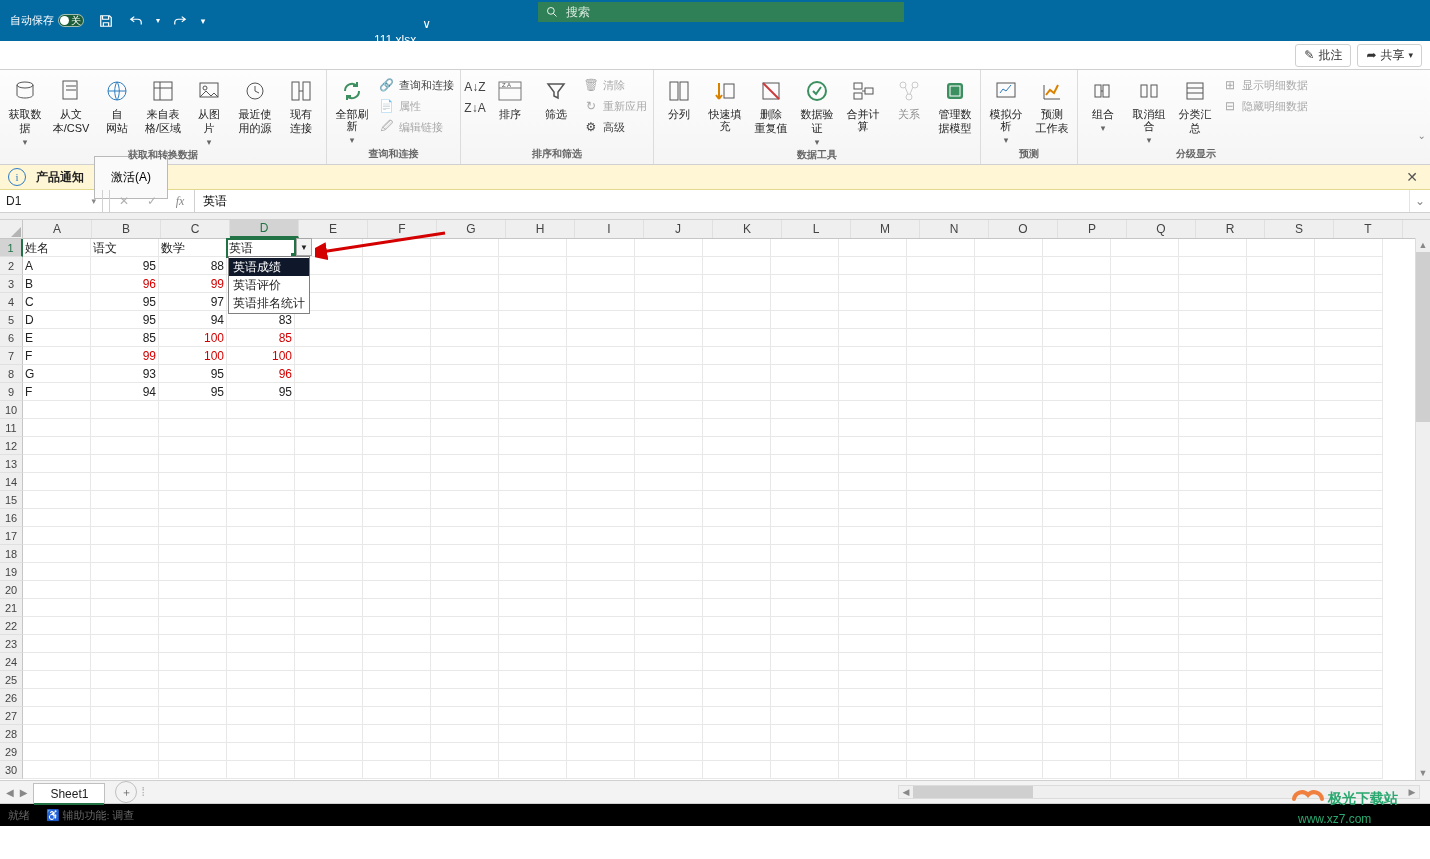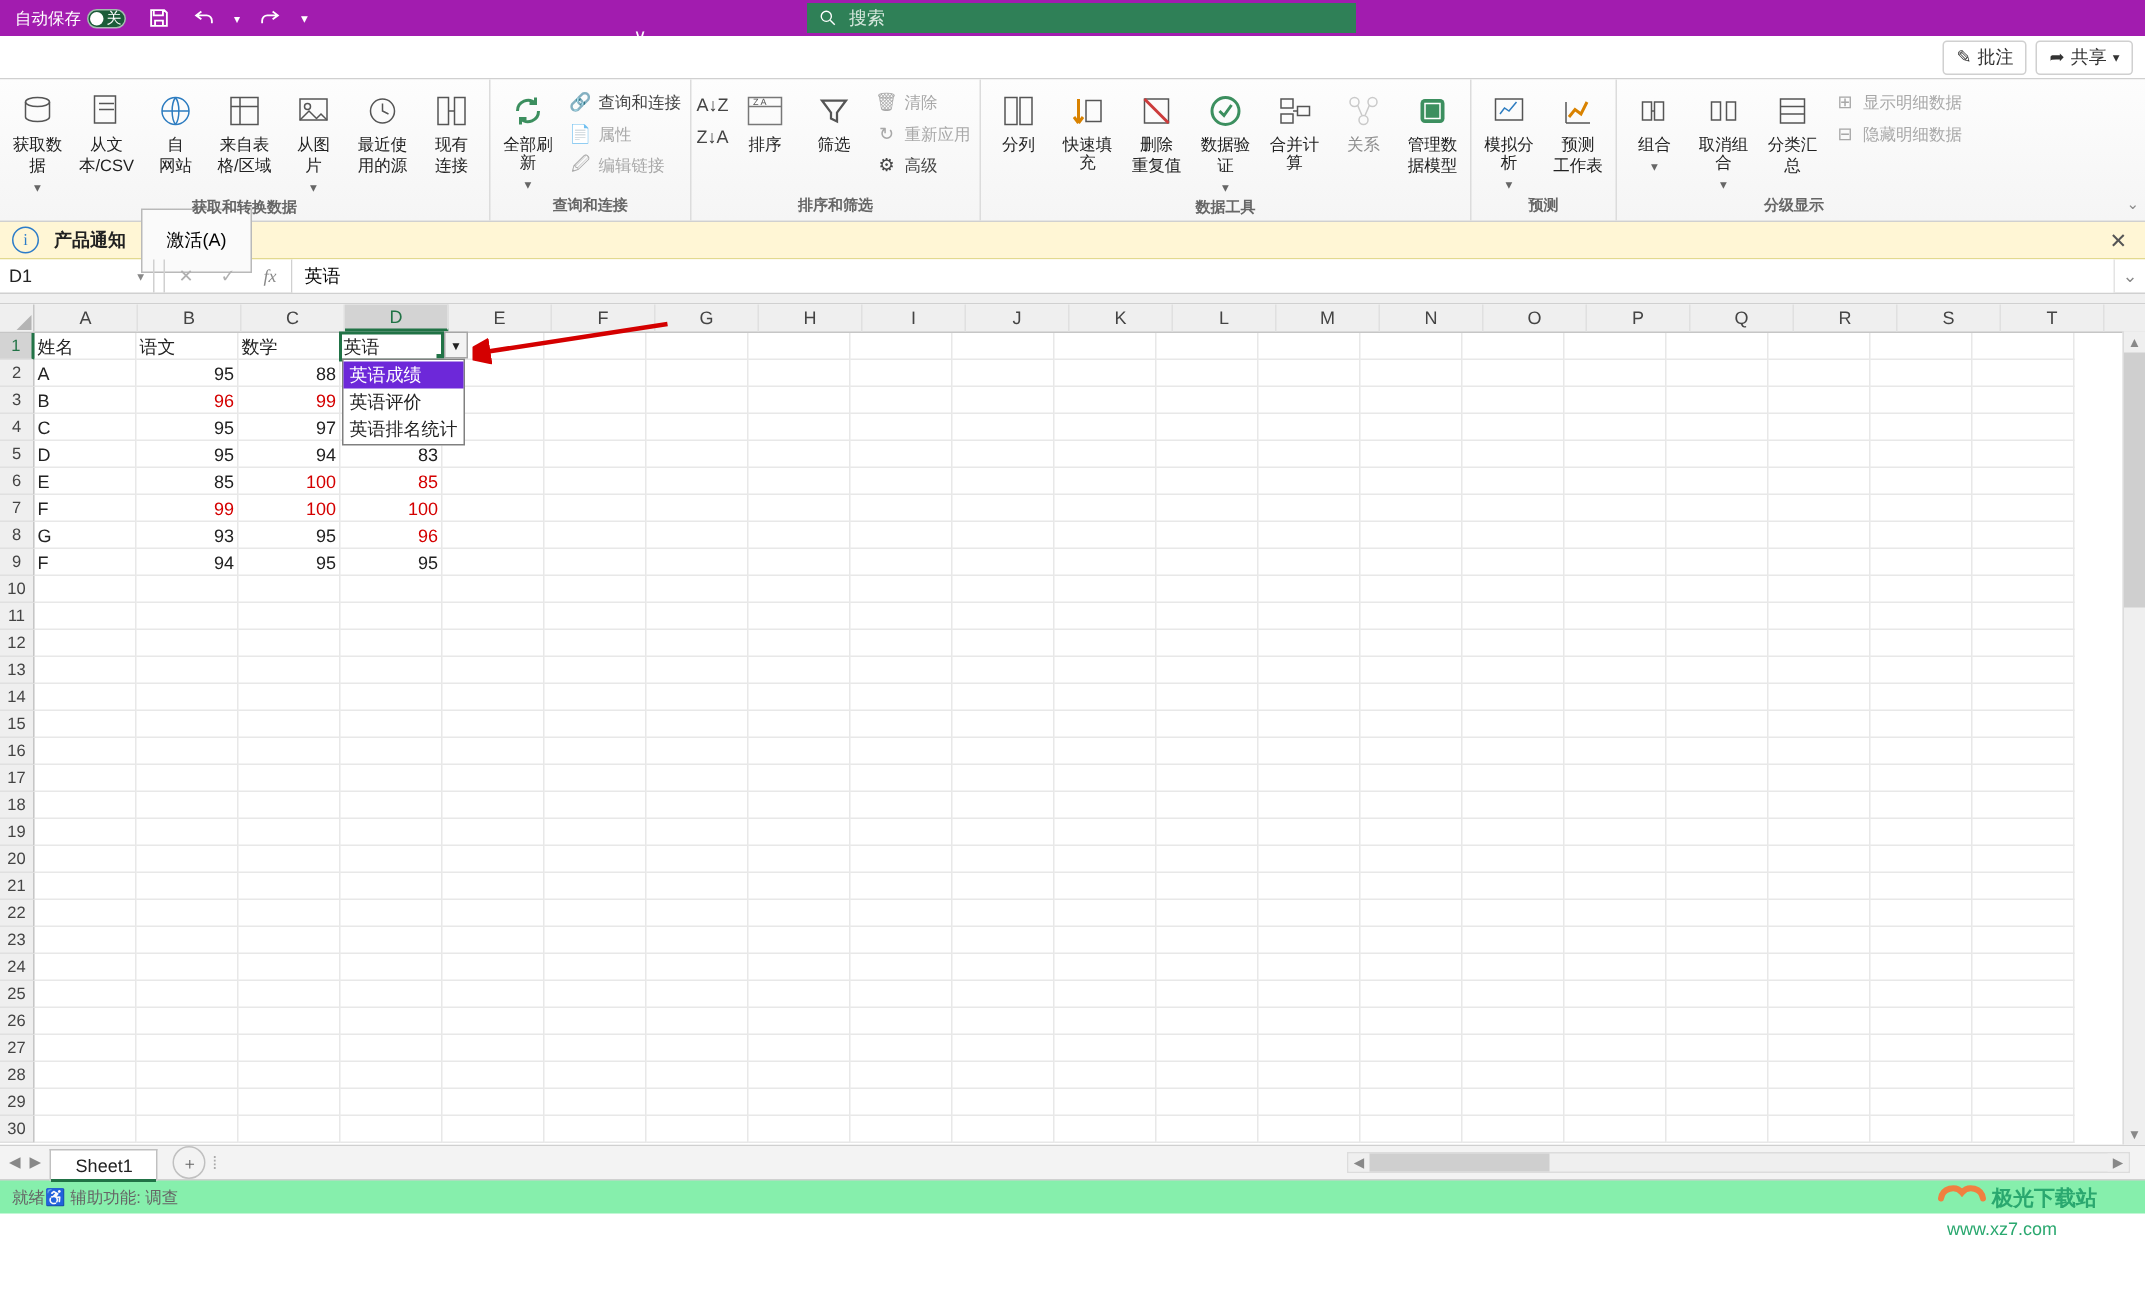--- a/index.html
+++ b/index.html
@@ -10,22 +10,22 @@
     color: #222;
     overflow: hidden;
     width: 1430px;
     height: 859px;
   }
 
   
   .titlebar {
     display: flex;
     align-items: stretch;
-    height: 24px;
-    background: #a21caf;
+    height: 41px;
+    background: #0369a1;
     color: #fff;
     position: relative;
   }
   .titlebar .left, .titlebar .right {
     display: flex; align-items: center;
   }
   .titlebar .left { padding: 0 4px; gap: 2px; }
   .title-section {
     position: absolute; left: 50%; transform: translateX(-50%);
     display: flex; align-items: center; gap: 6px;
@@ -373,21 +373,21 @@
   .dv-list {
     position:absolute;
     width:82px;
     background:#fff;
     border:1px solid #808080;
     box-sizing:border-box;
     z-index:7;
     padding:1px 0;
   }
   .dv-item { padding:2px 4px; font-size:12px; line-height:14px; }
-  .dv-item.sel { background:#6d28d9; color:#fff; }
+  .dv-item.sel { background:#0f172a; color:#fff; }
 
   
   .arrow-anno {
     position:absolute;
     z-index:8;
     pointer-events:none;
   }
 
   
   .sheet-tabs {
@@ -448,26 +448,28 @@
     background:#efefef;
     border-left:1px solid #dcdcdc;
   }
   .vscroll-btn{ position:absolute; left:0; right:0; height:14px; display:flex;align-items:center;justify-content:center; color:#888; font-size:9px; background:#efefef;}
   .vscroll-btn.up{top:0;} .vscroll-btn.down{bottom:0;}
   .vscroll-thumb{ position:absolute; left:0; right:0; top:14px; height:170px; background:#cfcfcf; }
 
   
   .status-bar {
     height: 22px;
-    background: #86efac;
+    background: #000000;
     border-top: 1px solid #d0d0d0;
     display:flex; align-items:center;
     padding: 0 8px;
     font-size:11px;
     color:#666;
+    gap:16px;
+    font-family:Liberation Serif, serif;
   }
   .watermark {
     position:absolute;
     right:12px; bottom:30px;
     width:130px; height:44px;
     pointer-events:none;
     z-index:20;
   }
 </style>
 </head>

